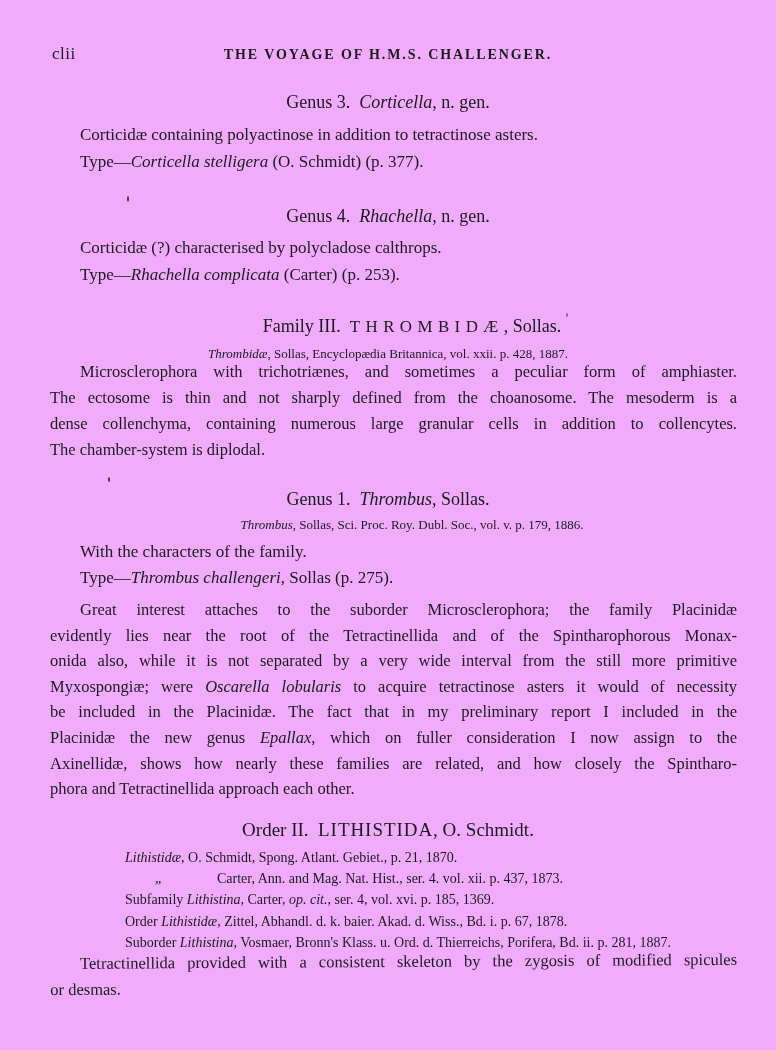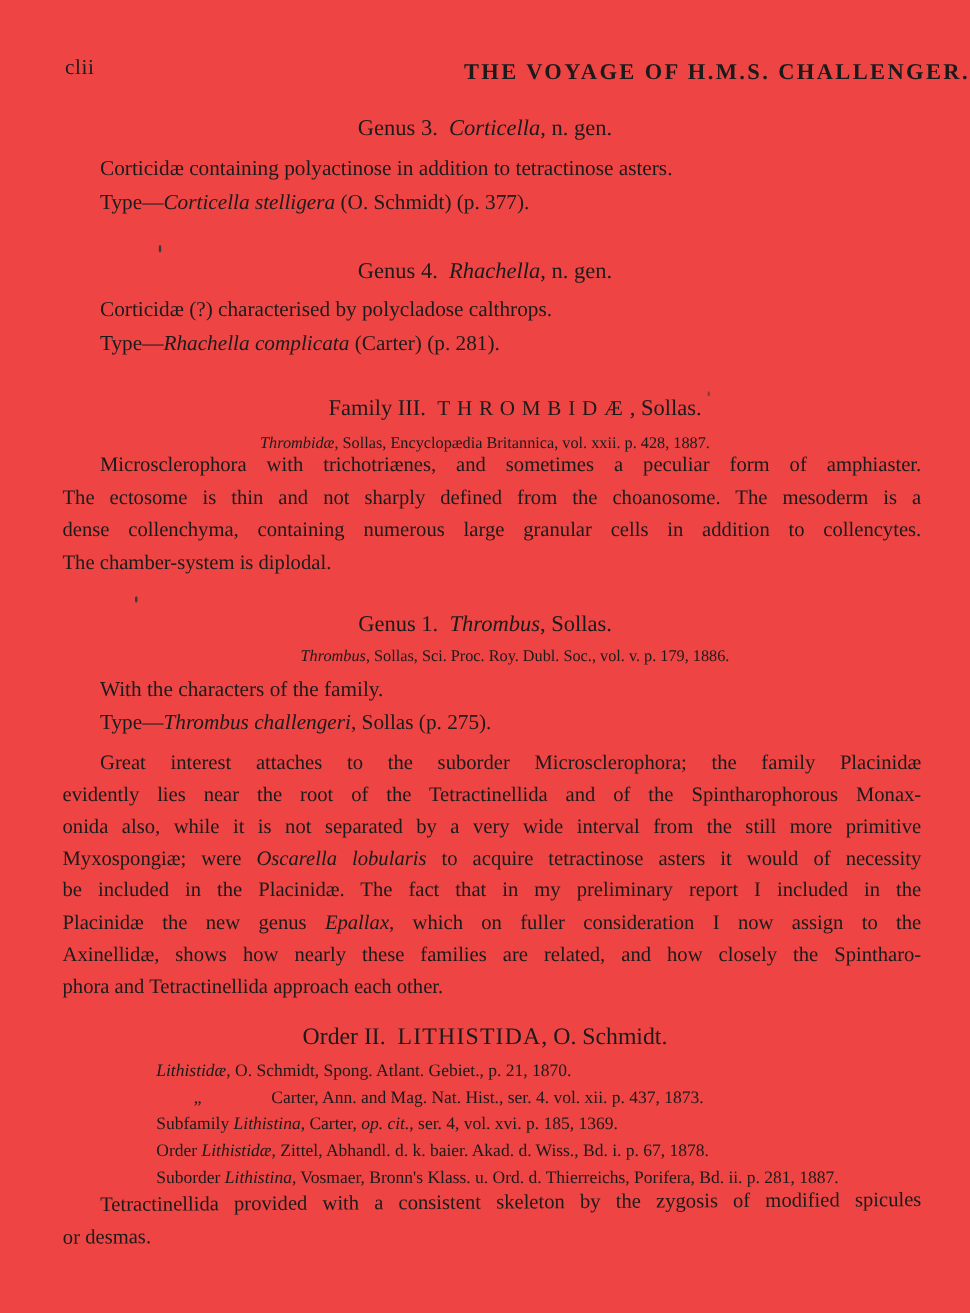--- a/index.html
+++ b/index.html
@@ -1,32 +1,32 @@
 <!DOCTYPE html>
 <html><head>
 <meta charset="utf-8">
 <style>
   html,body { margin:0; padding:0; background:#e8e8e8; }
   .page {
     position:relative; width:776px; height:1050px; margin:0 auto;
-    background:#ef4444; color:#1b1b1b;
+    background:#f0abfc; color:#1b1b1b;
     font-family:"Liberation Serif", "DejaVu Serif", serif;
     overflow:hidden;
   }
   .abs { position:absolute; }
   .ln { white-space:nowrap; }
   .wrapblock .ln { white-space:normal; }
   .just { text-align:justify; text-align-last:justify; white-space:normal; }
   .st-i { font-style:italic; }
   .st-sp { letter-spacing:0.32em; font-size:0.94em; }
   .st-caps { letter-spacing:0.05em; }
   .st-dit { display:inline-block; min-width:92px; padding-left:30px; box-sizing:border-box; }
 
   .header-folio { left:52px; top:44px; font-size:17px; letter-spacing:0.5px; }
-  .header-title { left:0; right:0; top:47px; text-align:right; font-size:18px;
+  .header-title { left:0; right:0; top:47px; text-align:center; font-size:14px;
                   font-weight:bold; letter-spacing:1.9px; }
 
   .h-center { left:0; right:0; text-align:center; }
   .h-genus { font-size:18px; }
   .h-order { font-size:19px; }
   .cite { left:0; right:0; text-align:center; font-size:13px; }
 
   .bodyblock { left:50px; right:40px; font-size:17px; line-height:27px; padding-left:30px; }
   .para { left:50px; right:39px; font-size:16.5px; line-height:26px; }
   .para .ln:first-child { text-indent:30px; }
@@ -66,21 +66,21 @@
   <div id="genus3-body" class="abs bodyblock">
       <div class="ln"><span>Corticidæ containing polyactinose in addition to tetractinose asters.</span></div>
       <div class="ln"><span>Type—</span><span class="st-i">Corticella stelligera</span><span> (O. Schmidt) (p. 377).</span></div>
     </div>
 
   <div id="genus4-heading" class="abs h-center h-genus">
       <div class="ln"><span>Genus 4.&nbsp; </span><span class="st-i">Rhachella</span><span>, n. gen.</span></div>
     </div>
   <div id="genus4-body" class="abs bodyblock">
       <div class="ln"><span>Corticidæ (?) characterised by polycladose calthrops.</span></div>
-      <div class="ln"><span>Type—</span><span class="st-i">Rhachella complicata</span><span> (Carter) (p. 281).</span></div>
+      <div class="ln"><span>Type—</span><span class="st-i">Rhachella complicata</span><span> (Carter) (p. 253).</span></div>
     </div>
 
   <div id="family3-heading" class="abs h-center h-genus">
       <div class="ln"><span>Family III.&nbsp; </span><span class="st-sp">THROMBIDÆ</span><span>, Sollas.</span></div>
     </div>
   <div id="family3-cite" class="abs cite">
       <div class="ln"><span class="st-i">Thrombidæ</span><span>, Sollas, Encyclopædia Britannica, vol. xxii. p. 428, 1887.</span></div>
     </div>
   <div id="family3-para" class="abs para wrapblock">
       <div class="ln just"><span>Microsclerophora with trichotriænes, and sometimes a peculiar form of amphiaster.</span></div>

